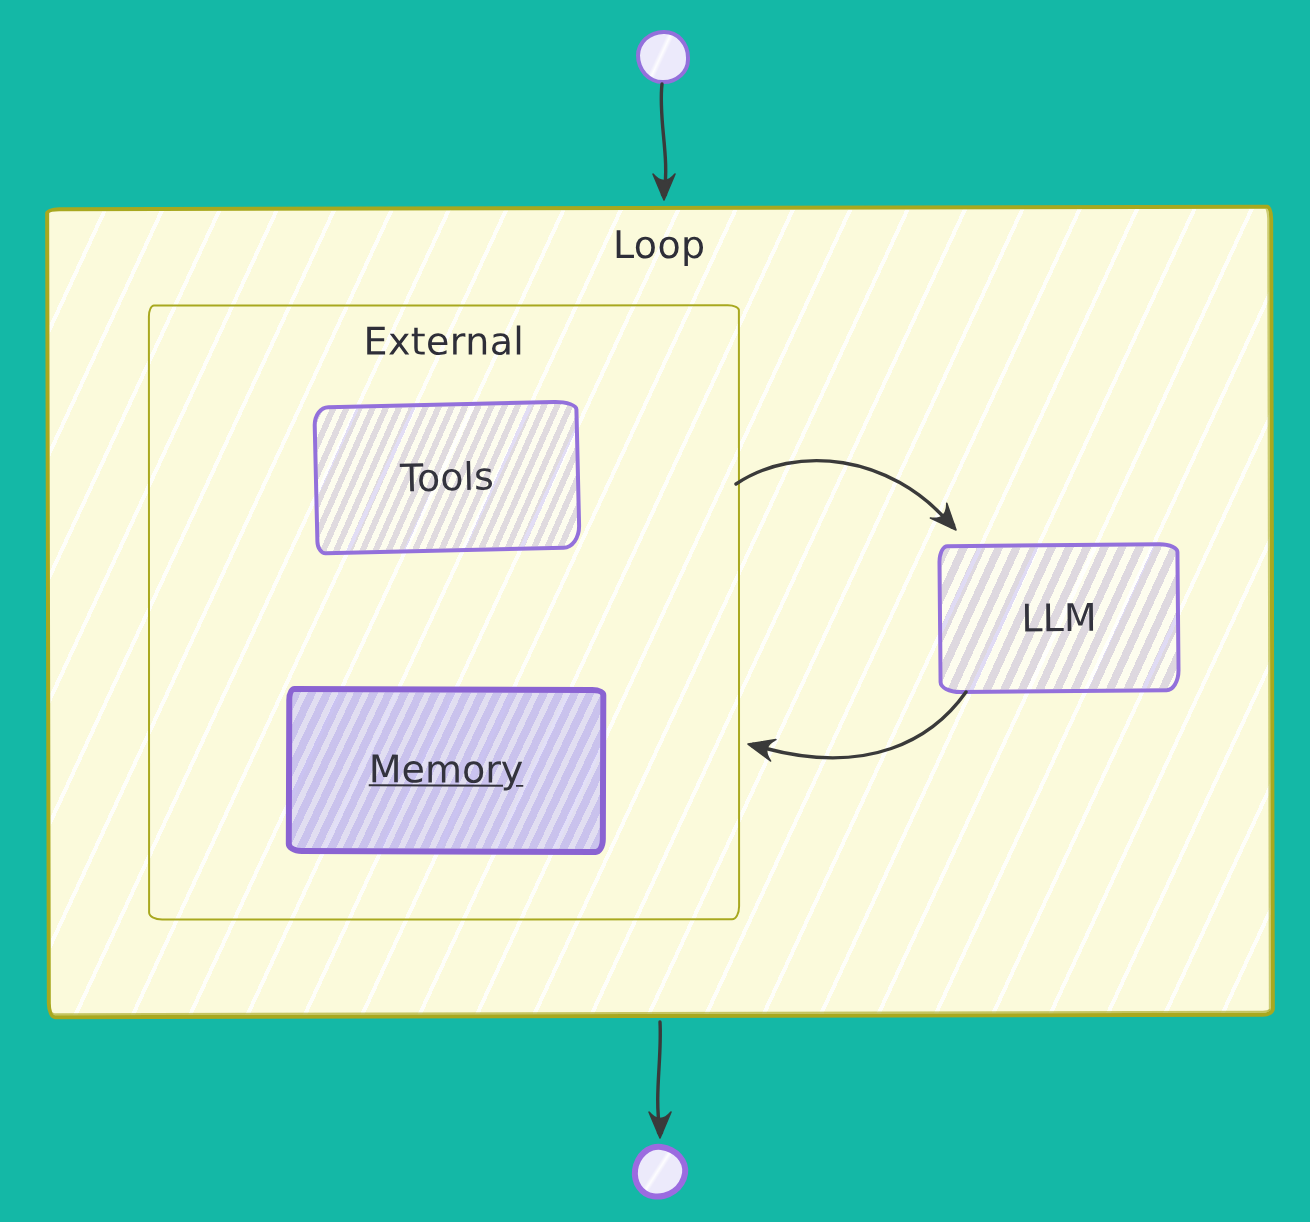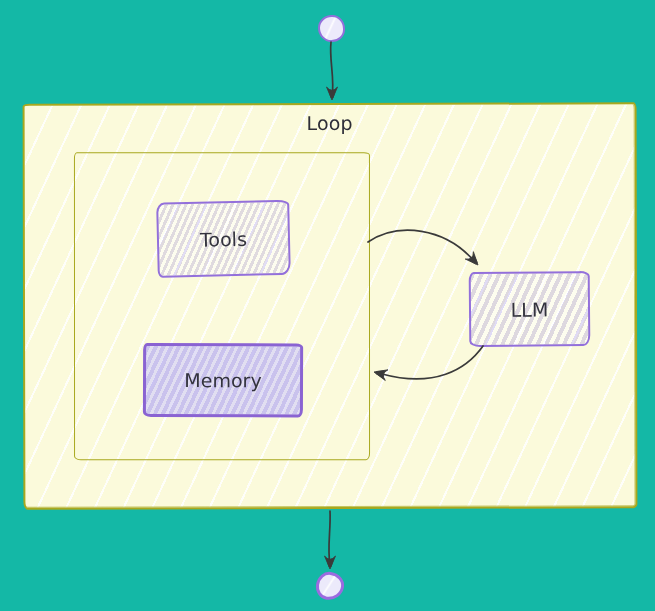--- a/index.html
+++ b/index.html
@@ -67,29 +67,30 @@
     border: 2px solid #9370db;
     border-radius: 8px 12px 9px 5px / 10px 5px 12px 7px;
     background:
       repeating-linear-gradient(115deg,
         rgba(160,145,232,0.30) 0 3px,
         rgba(255,255,255,0.55) 3px 6px);
     transform: rotate(-1.3deg);
   }
   .node-memory {
     left: 68px; top: 190px; 
-    width: 160px; height: 74px;
+    width: 160px; height: 84px;
     border: 3px solid #8a63d2;
     border-radius: 4px 7px 5px 8px / 7px 4px 8px 5px;
     background:
       repeating-linear-gradient(115deg,
         rgba(140,122,226,0.28) 0 4px,
         rgba(247,245,253,0) 4px 7px),
       rgba(219,215,246,0.8);
     transform: rotate(0.2deg);
+    text-decoration: underline;
   }
   .node-llm {
     left: 444px; top: 167px; 
     width: 121px; height: 75px;
     border: 2px solid #9370db;
     border-radius: 5px 10px 7px 11px / 9px 5px 11px 6px;
     background:
       repeating-linear-gradient(115deg,
         rgba(160,145,232,0.32) 0 4px,
         rgba(255,255,255,0.55) 4px 8px);
@@ -144,20 +145,21 @@
 <body>
 
 <div class="canvas">
 
   <div class="terminal start-node"></div>
 
   <div class="loop-box">
     <div class="subgraph-label">Loop</div>
 
     <div class="external-box">
+      <div class="subgraph-label">External</div>
 
       <div class="node node-tools">
         <span>Tools</span>
       </div>
 
       <div class="node node-memory">
         <span>Memory</span>
       </div>
     </div>
 

